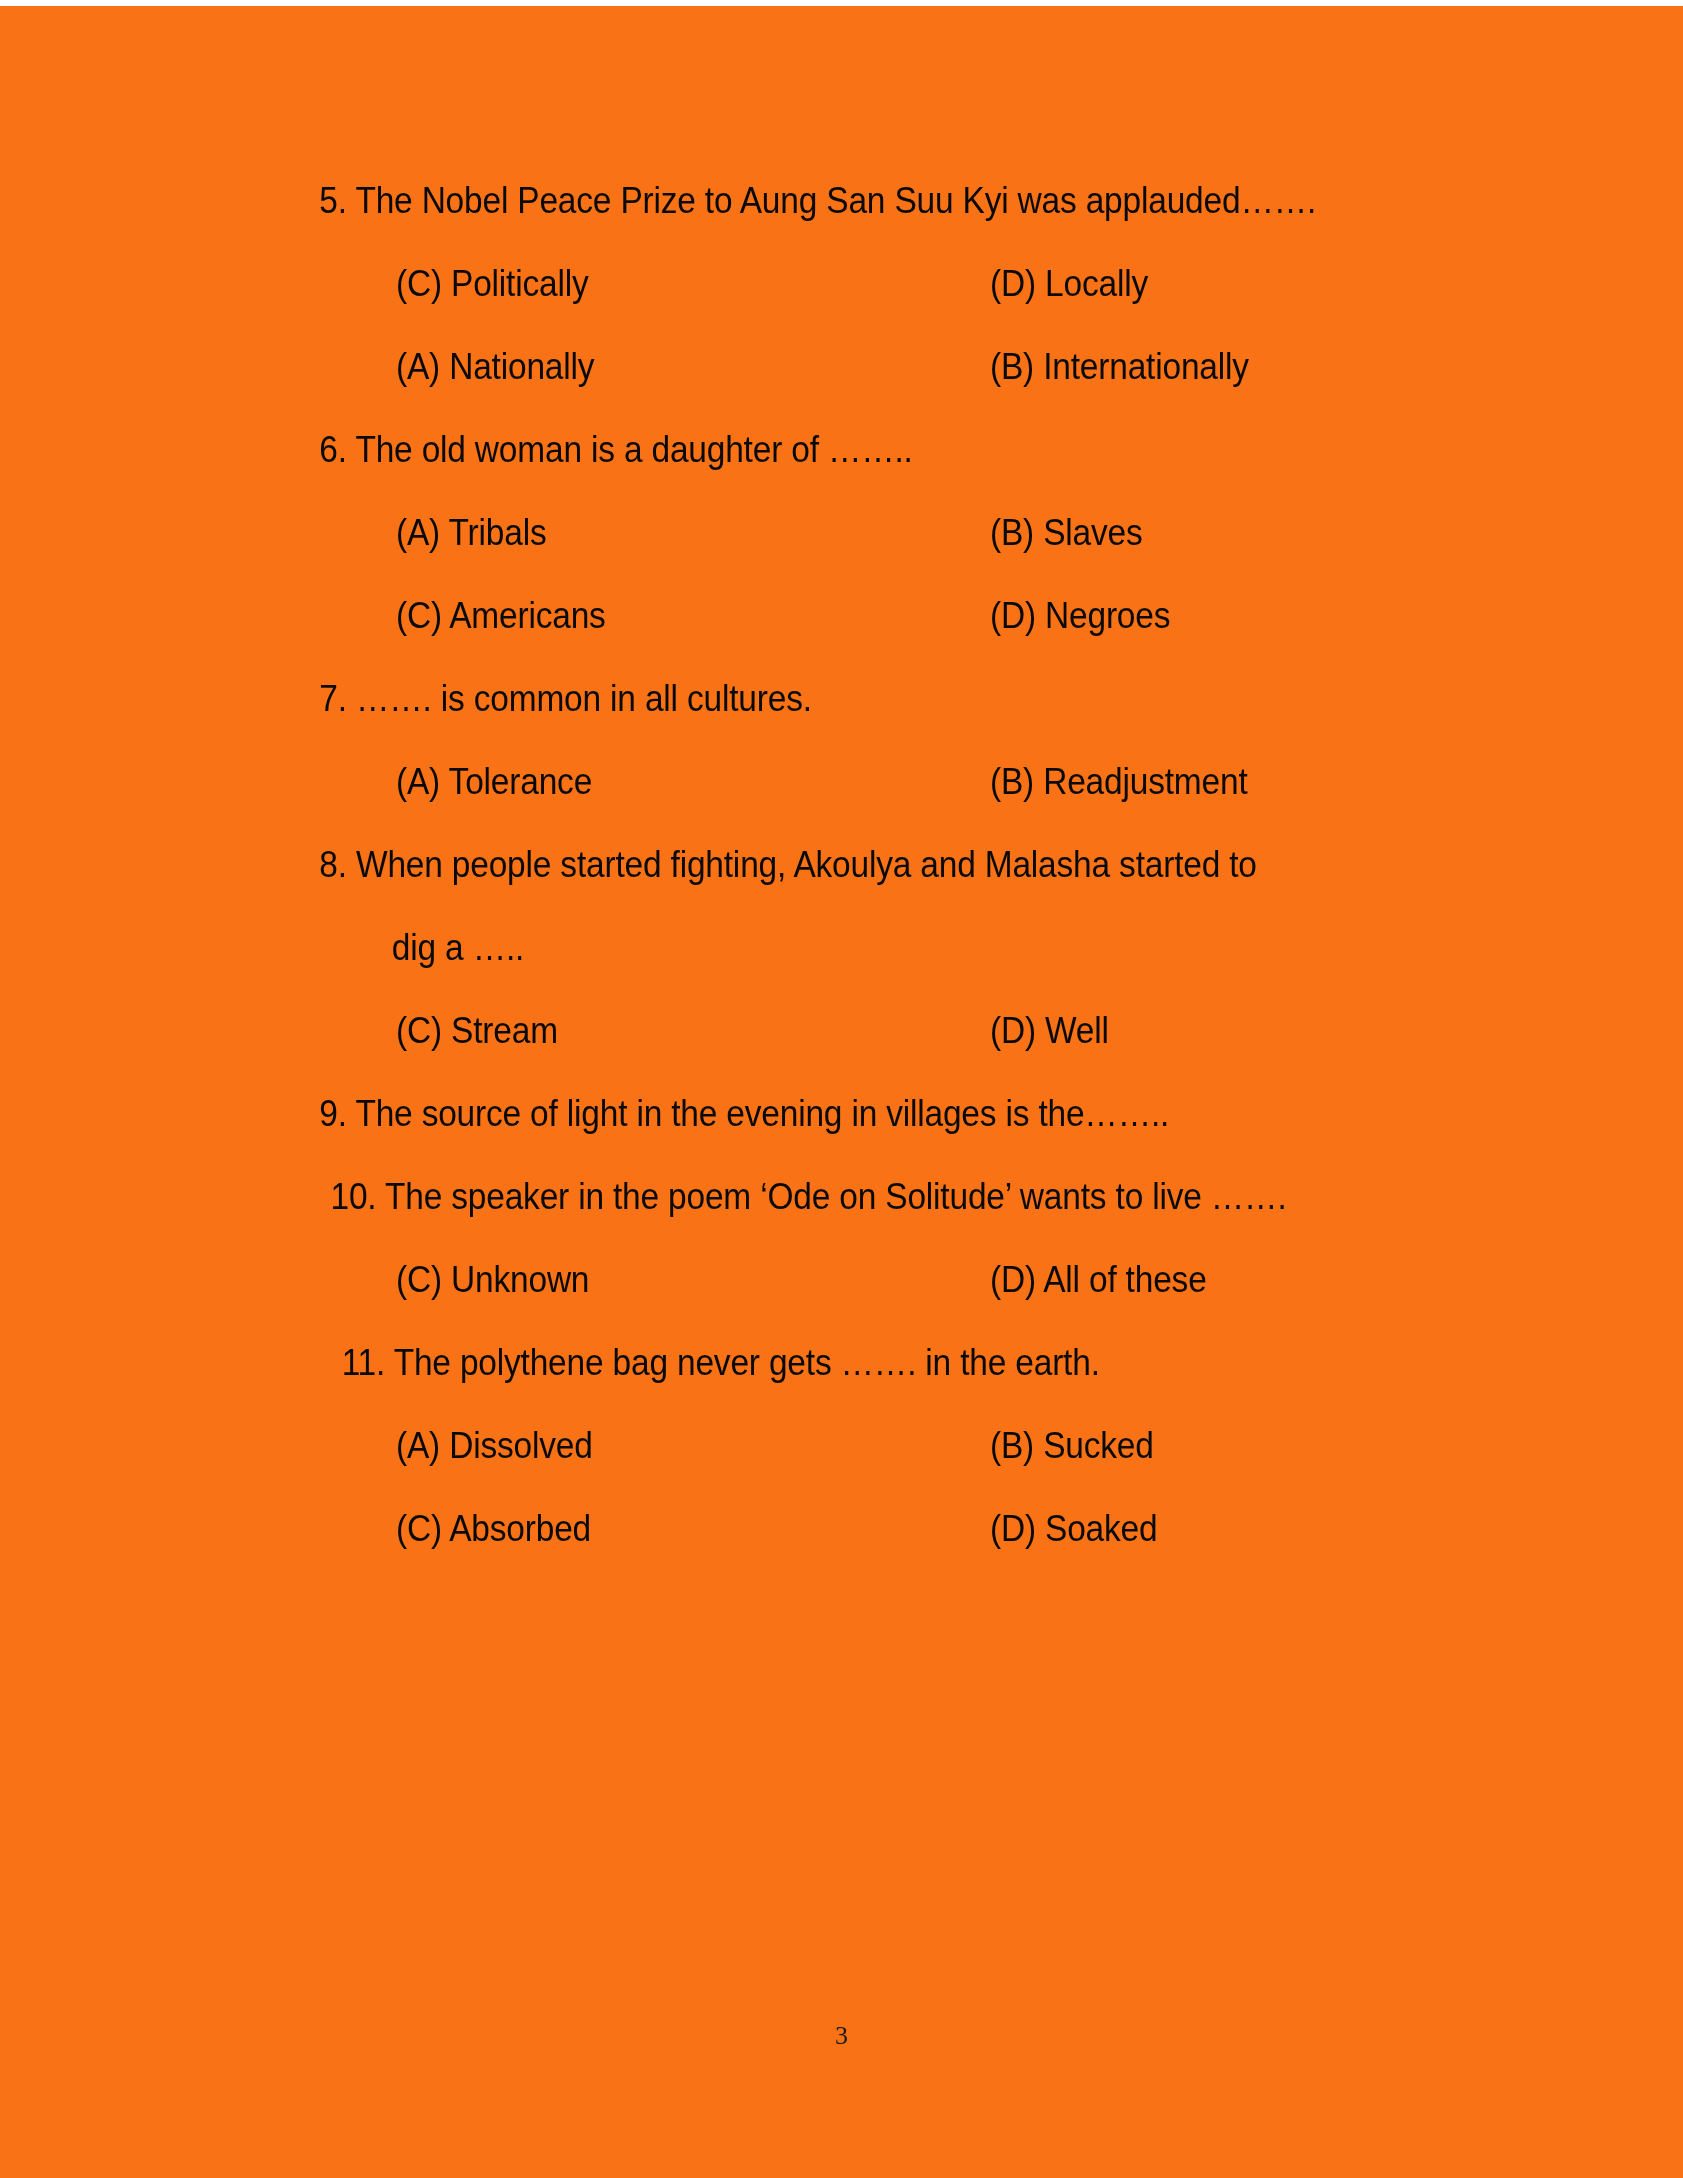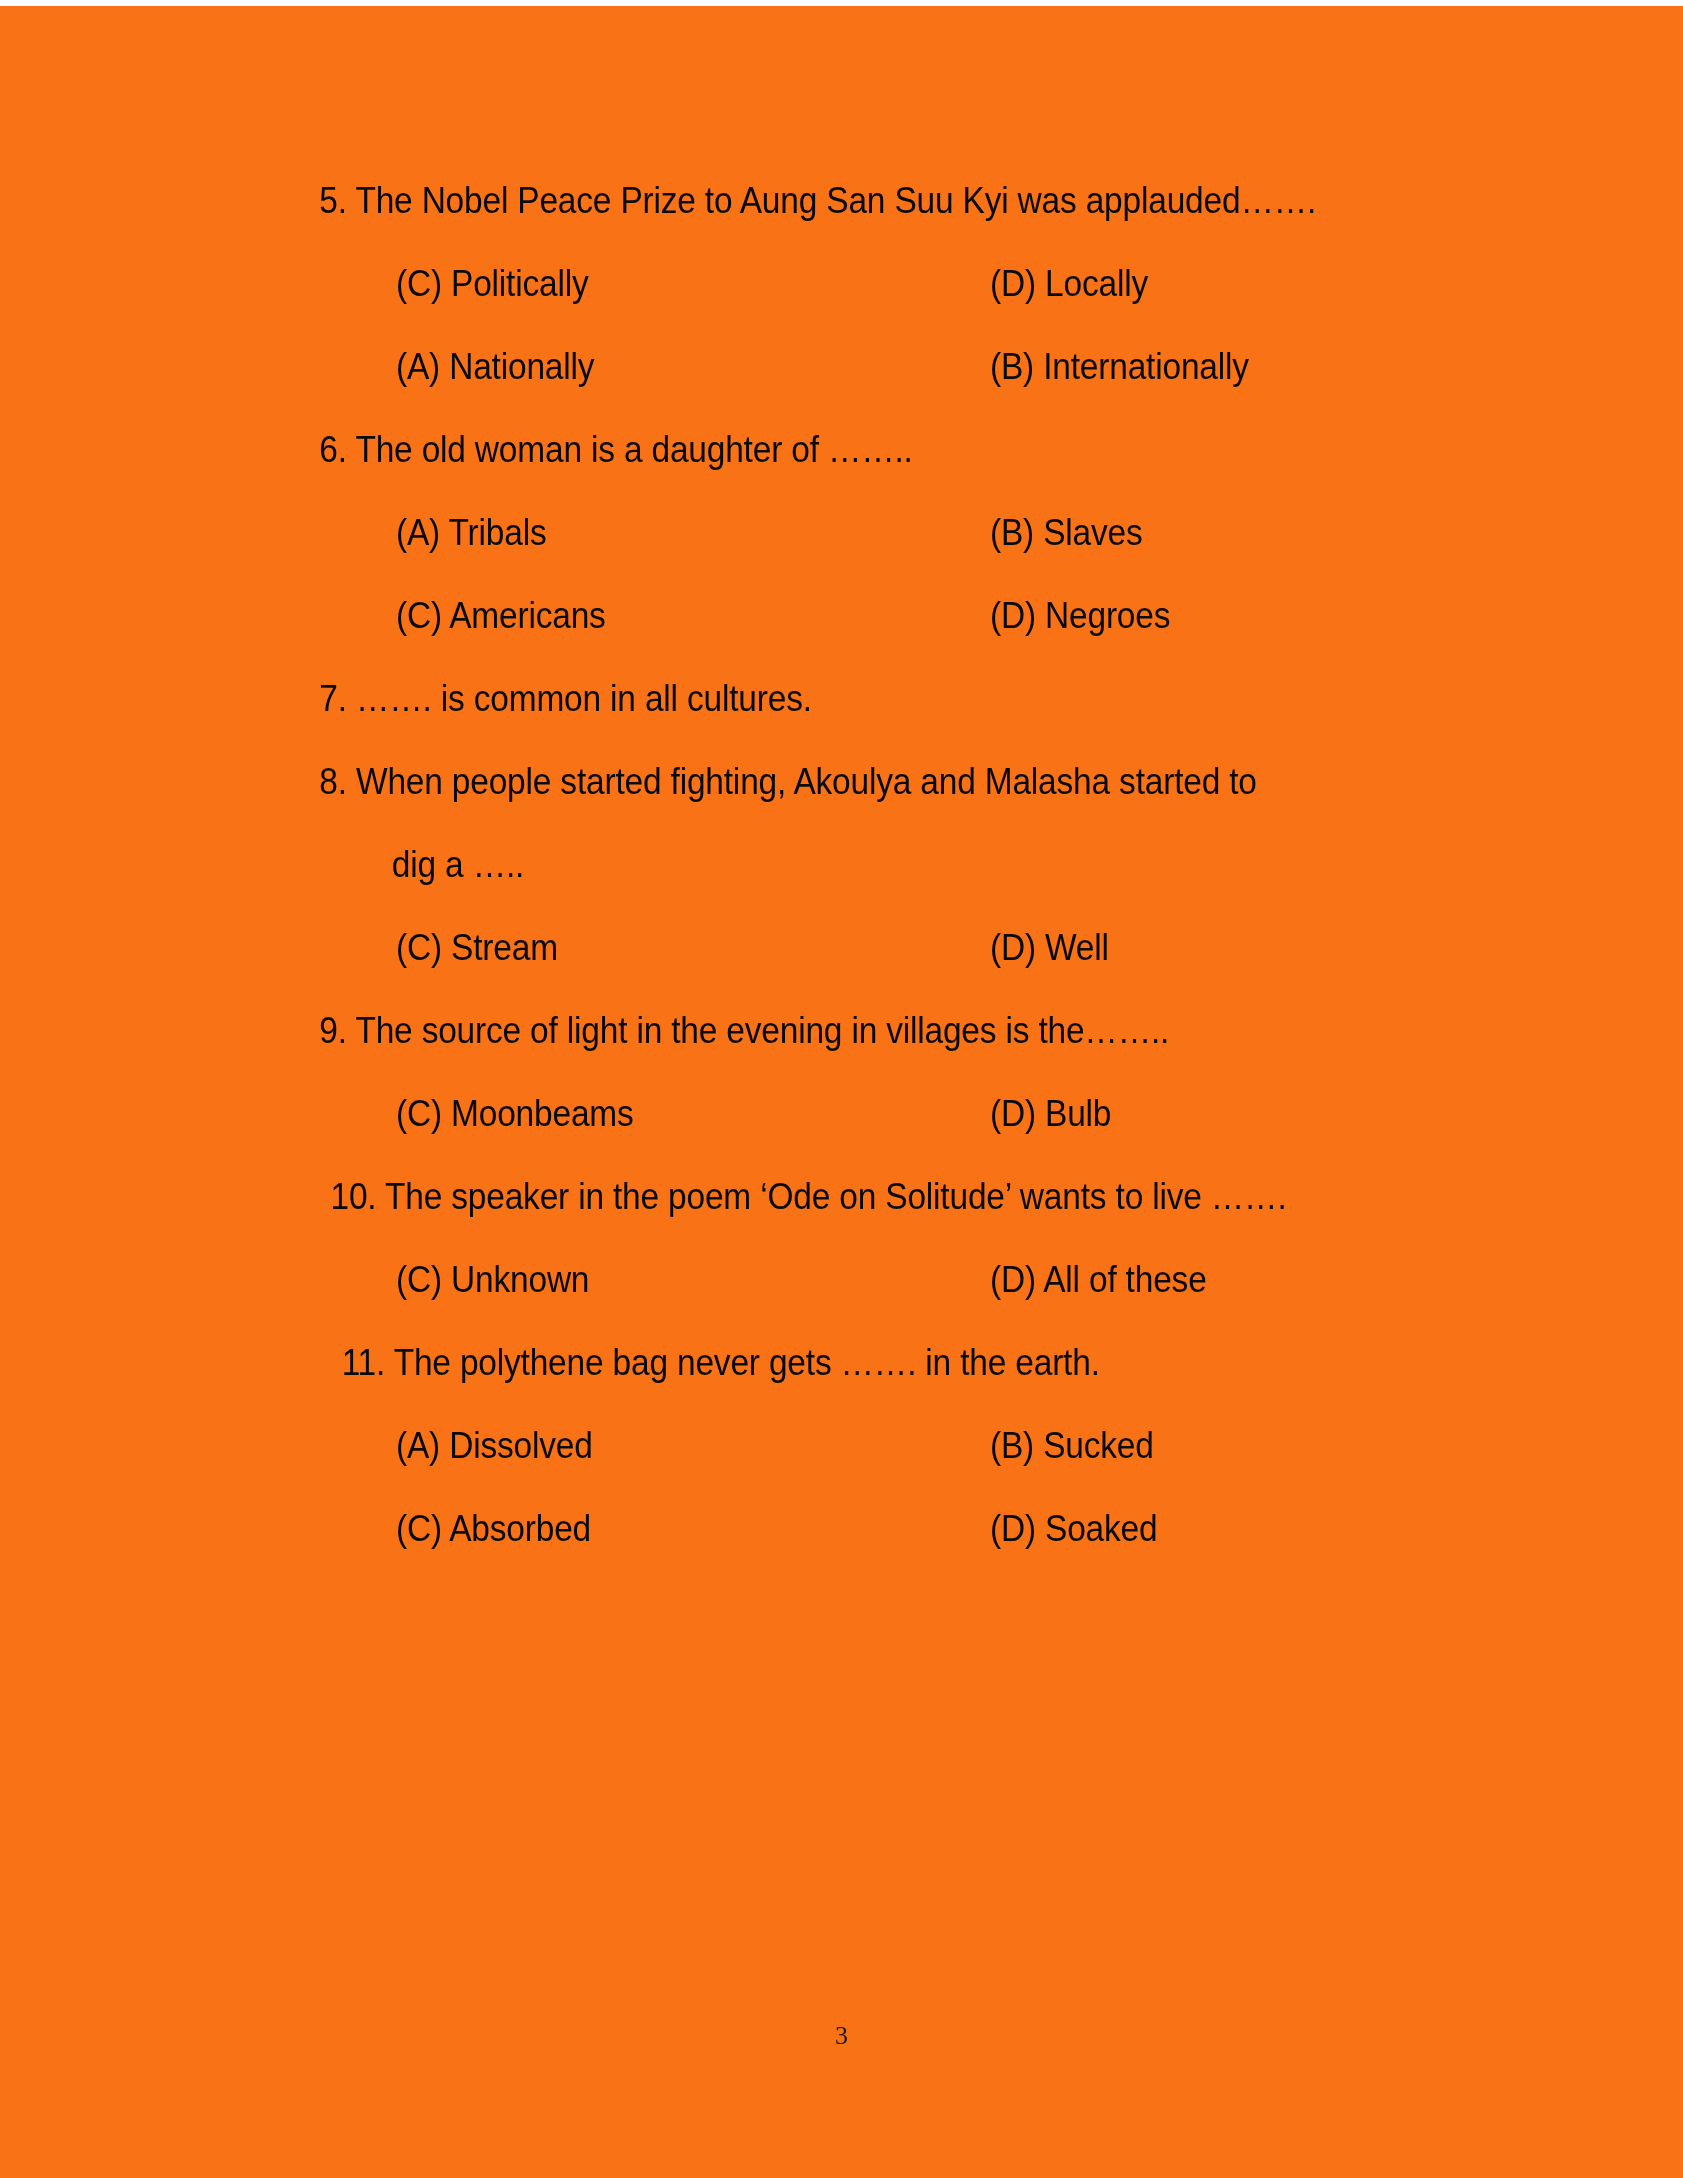--- a/index.html
+++ b/index.html
@@ -104,37 +104,37 @@
         <span class="opt col-right">(B) Slaves</span>
       </div>
       <div class="opt-row">
         <span class="opt col-left">(C) Americans</span>
         <span class="opt col-right">(D) Negroes</span>
       </div>
     </div>
 
     <div class="q-block">
       <div class="q-line indent-0">7. ……. is common in all cultures.</div>
+      <div class="opt-row">
+        <span class="opt col-left">(A) Tolerance</span>
+        <span class="opt col-right">(B) Readjustment</span>
+      </div>
     </div>
 
     <div class="q-block">
       <div class="q-line indent-0">8. When people started fighting, Akoulya and Malasha started to</div>
       <div class="q-line q-cont">dig a …..</div>
       <div class="opt-row">
         <span class="opt col-left">(C) Stream</span>
         <span class="opt col-right">(D) Well</span>
       </div>
     </div>
 
     <div class="q-block">
       <div class="q-line indent-0">9. The source of light in the evening in villages is the……..</div>
-      <div class="opt-row">
-        <span class="opt col-left">(C) Moonbeams</span>
-        <span class="opt col-right">(D) Bulb</span>
-      </div>
     </div>
 
     <div class="q-block">
       <div class="q-line indent-1">10. The speaker in the poem ‘Ode on Solitude’ wants to live …….</div>
       <div class="opt-row">
         <span class="opt col-left">(C) Unknown</span>
         <span class="opt col-right">(D) All of these</span>
       </div>
     </div>
 

